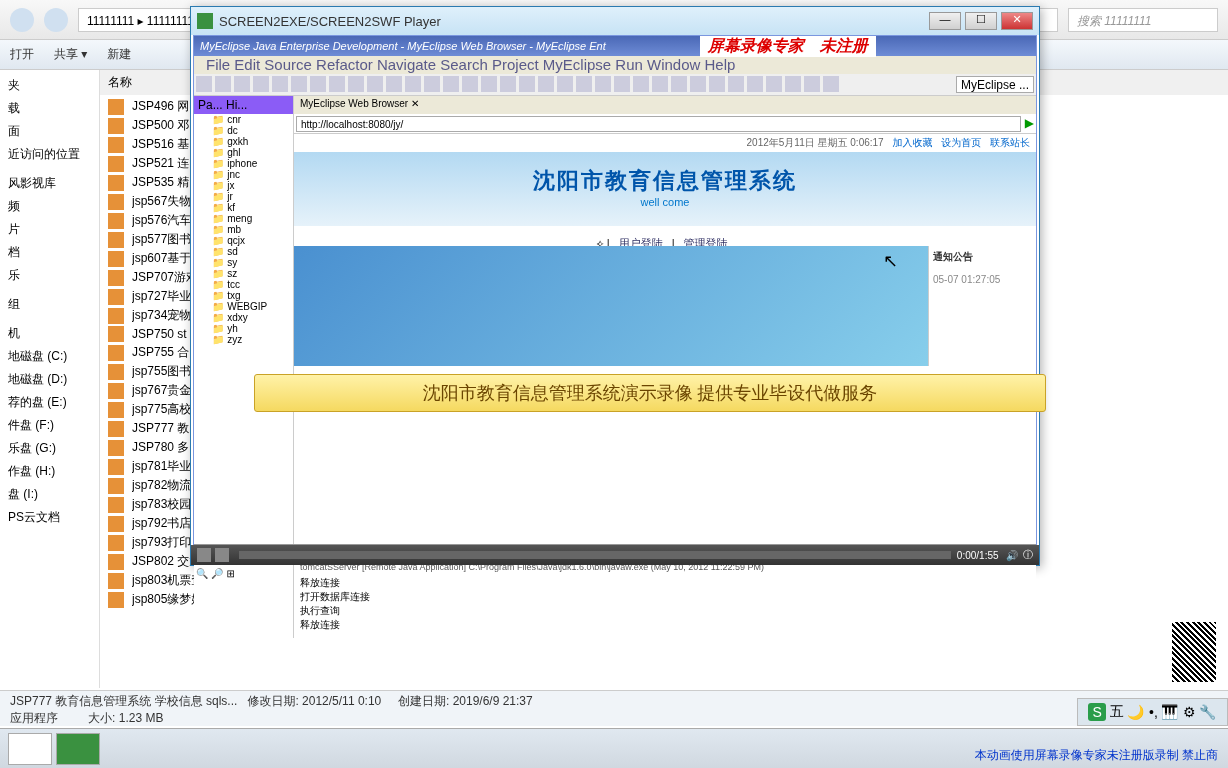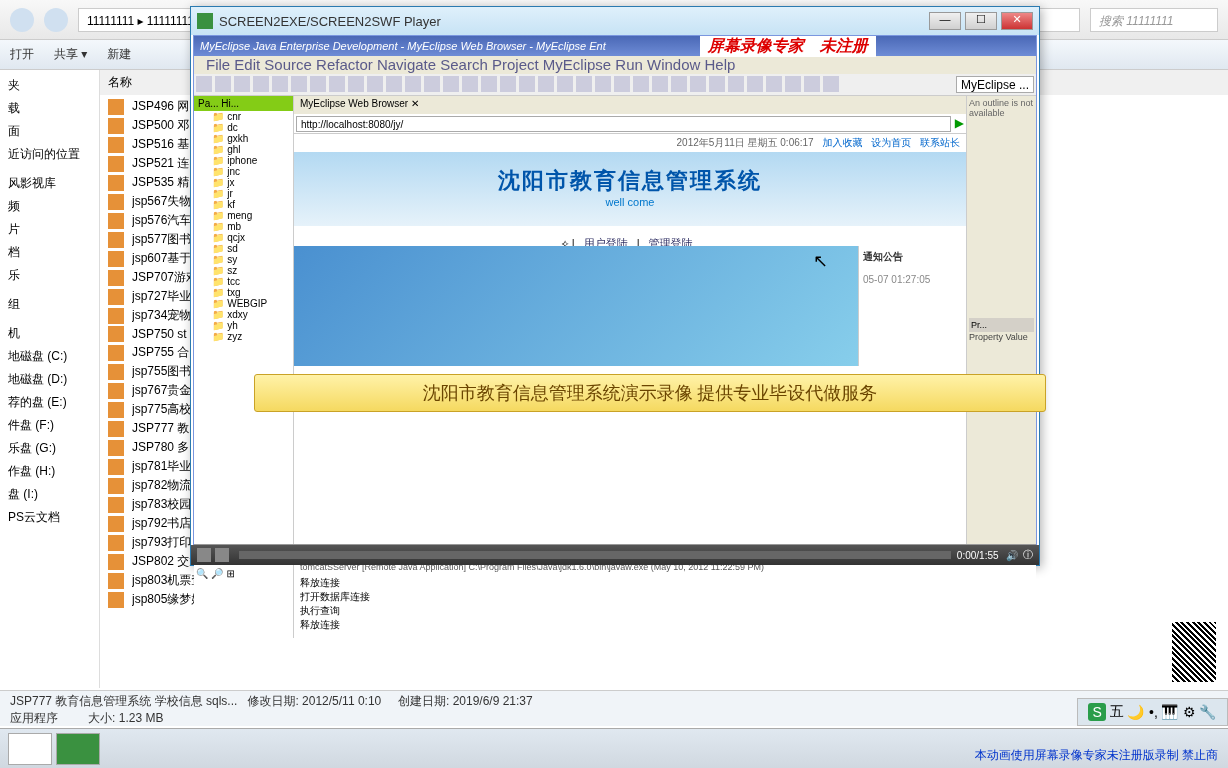--- a/index.html
+++ b/index.html
@@ -3,21 +3,21 @@
 <meta charset="utf-8">
 <style>
 * { margin: 0; padding: 0; box-sizing: border-box; font-family: "Microsoft YaHei", sans-serif; }
 body { width: 1228px; height: 768px; background: #fff; overflow: hidden; position: relative; font-size: 12px; }
 
 
 .explorer { position: absolute; top: 0; left: 0; right: 0; bottom: 0; }
 .explorer-top { height: 40px; background: linear-gradient(#f8f8f8, #e8e8e8); border-bottom: 1px solid #ccc; display: flex; align-items: center; padding: 0 10px; gap: 10px; }
 .nav-btn { width: 24px; height: 24px; border-radius: 50%; background: #d0e0f0; display: inline-block; }
 .breadcrumb { flex: 1; background: #fff; border: 1px solid #ccc; height: 24px; line-height: 24px; padding: 0 8px; }
-.search-box { width: 128px; background: #fff; border: 1px solid #ccc; height: 24px; line-height: 24px; padding: 0 8px; color: #999; font-style: italic; }
+.search-box { width: 150px; background: #fff; border: 1px solid #ccc; height: 24px; line-height: 24px; padding: 0 8px; color: #999; font-style: italic; }
 .explorer-toolbar { height: 30px; background: linear-gradient(#f4f8fc, #e0e8f0); border-bottom: 1px solid #ccc; display: flex; align-items: center; padding: 0 10px; gap: 20px; color: #333; }
 .explorer-body { display: flex; height: calc(100% - 150px); }
 .sidebar { width: 100px; border-right: 1px solid #ddd; padding: 4px; font-size: 12px; }
 .sidebar div { padding: 3px 4px; white-space: nowrap; overflow: hidden; }
 .filelist-wrap { flex: 1; overflow: hidden; }
 .filelist-header { background: #f0f0f0; padding: 4px 8px; font-weight: normal; }
 .filelist { padding: 2px 8px; }
 .file-row { display: flex; align-items: center; padding: 1px 0; gap: 8px; }
 .file-row span { white-space: nowrap; }
 .file-icon { width: 16px; height: 16px; background: #e69138; display: inline-block; }
@@ -40,21 +40,21 @@
 .win-btn.close { background: linear-gradient(#e88, #c33); color: #fff; }
 
 .eclipse { position: absolute; top: 28px; left: 2px; right: 2px; bottom: 20px; background: #ece9d8; border: 1px solid #7a96df; }
 .eclipse-title { height: 20px; background: linear-gradient(#4a68b6, #6e8cd6); color: #fff; font-size: 11px; display: flex; align-items: center; padding: 0 6px; justify-content: space-between; font-style: italic; }
 .eclipse-title .watermark { color: #d00; font-size: 16px; font-weight: bold; background: #fff; padding: 0 8px; }
 .eclipse-menu { height: 18px; background: #ece9d8; font-size: 15px; color: #5a5a8a; padding: 0 12px; }
 .eclipse-toolbar { height: 22px; background: #efefef; border-bottom: 1px solid #ccc; display: flex; gap: 3px; padding: 2px; }
 .tb-icon { width: 16px; height: 16px; background: #ccd; }
 .eclipse-main { display: flex; height: calc(100% - 60px); }
 .pkg-explorer { width: 100px; background: #fff; border-right: 1px solid #ccc; font-size: 10px; overflow: hidden; }
-.pkg-explorer .hdr { background: #84cc16; padding: 2px 4px; font-size: 10px; }
+.pkg-explorer .hdr { background: #8b5cf6; padding: 2px 4px; font-size: 12px; }
 .pkg-explorer .tree div { padding: 0 2px 0 18px; white-space: nowrap; }
 .browser-area { flex: 1; display: flex; flex-direction: column; background: #fff; }
 .browser-tab { height: 18px; background: #ece9d8; font-size: 10px; padding: 2px 6px; }
 .url-bar { height: 20px; display: flex; padding: 2px; gap: 4px; border-bottom: 1px solid #ccc; }
 .url-input { flex: 1; border: 1px solid #aaa; height: 16px; font-size: 10px; padding: 0 4px; }
 .webpage { flex: 1; background: #fff; position: relative; overflow: hidden; }
 .page-top { font-size: 10px; text-align: right; padding: 2px 6px; color: #666; }
 .page-top a { color: #06c; margin-left: 6px; }
 .banner { height: 74px; background: linear-gradient(#b3d9f2, #e6f2fa); position: relative; text-align: center; }
 .banner-title { font-size: 22px; color: #0055aa; font-weight: bold; padding-top: 14px; letter-spacing: 2px; }
@@ -378,25 +378,20 @@
             <div class="hero">
               <span style="position:absolute;right:30px;top:4px;font-size:18px">↖</span>
             </div>
             <div class="notice">
               <div class="notice-title">通知公告</div>
               <div style="color:#888;margin-top:10px">05-07 01:27:05</div>
             </div>
           </div>
         </div>
       </div>
-      <div class="outline-panel">
-        <div style="color:#666">An outline is not available</div>
-        <div style="margin-top:200px;background:#d4d0c8;padding:2px">Pr...</div>
-        <div style="font-size:9px;color:#444">Property        Value</div>
-      </div>
     </div>
 
     <div class="yellow-bar">沈阳市教育信息管理系统演示录像 提供专业毕设代做服务</div>
 
     <div class="console-area">
       <div class="img-prev">
         <div style="background:#d4d0c8;padding:2px">Im...</div>
         <div style="margin-top:6px">🔍 🔎 ⊞</div>
       </div>
       <div class="console">

